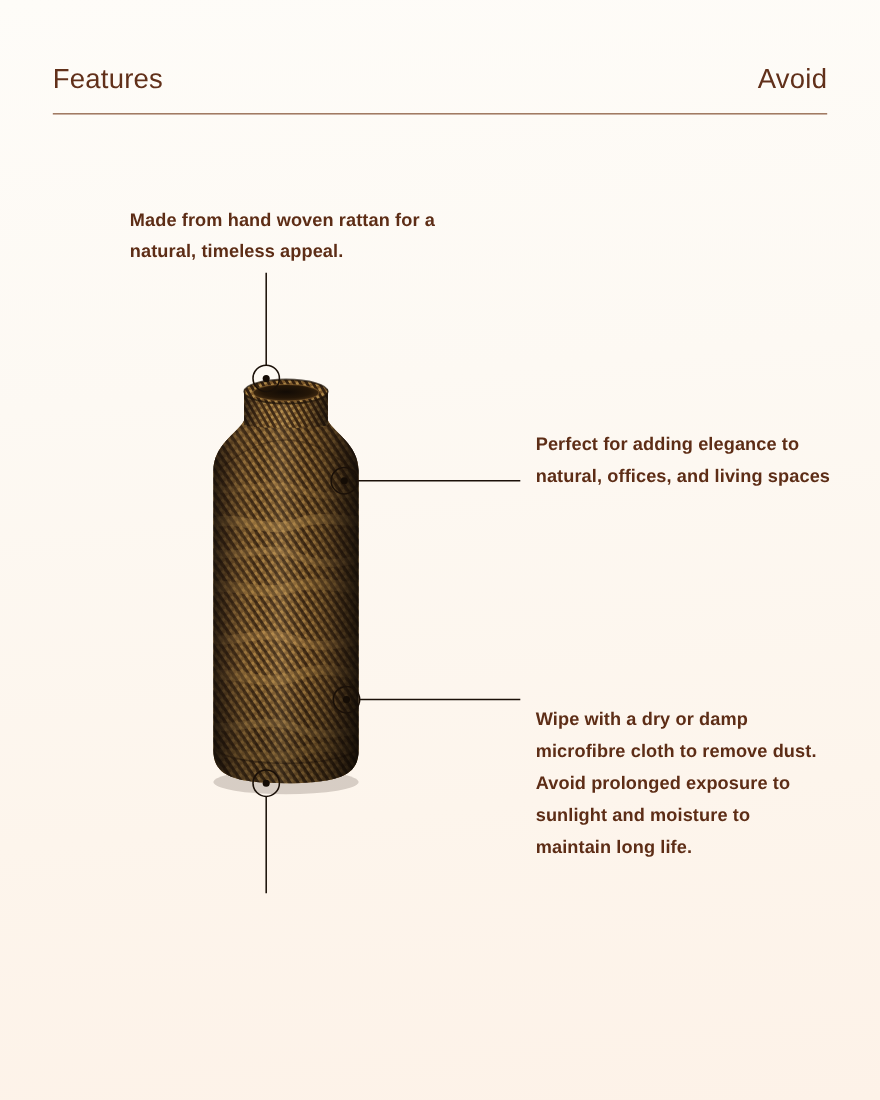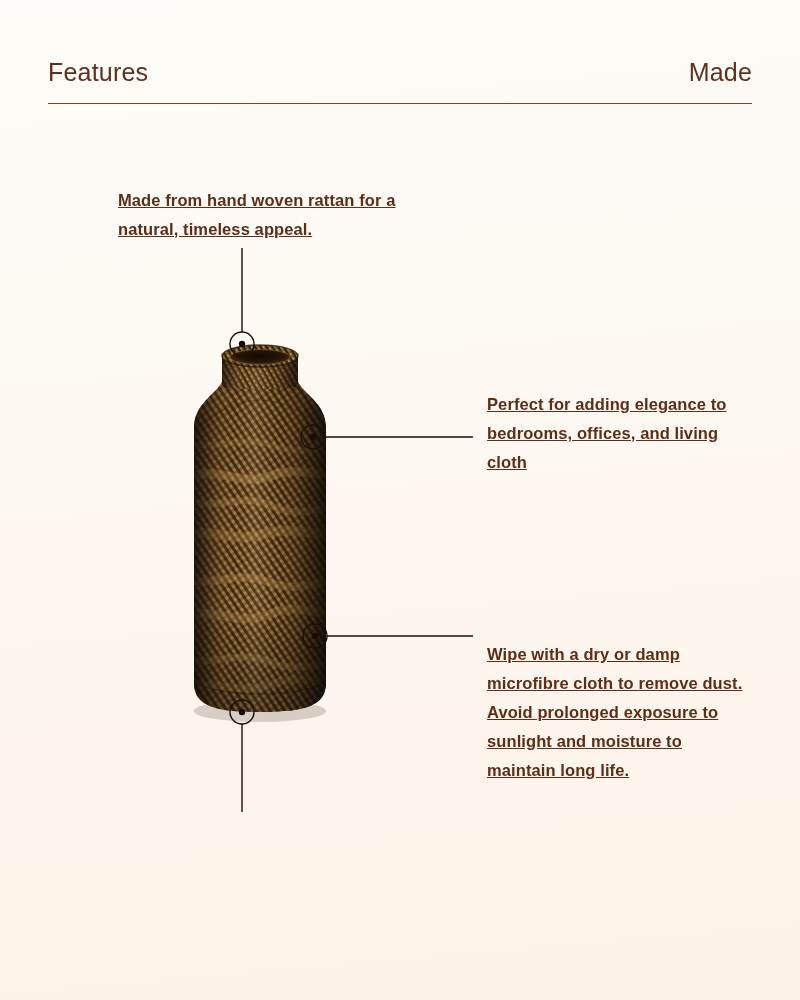--- a/index.html
+++ b/index.html
@@ -13,42 +13,42 @@
   
   .header{position:absolute;left:48px;top:60px;width:704px;}
   .header-row{display:flex;justify-content:space-between;align-items:baseline;}
   .h-title,.h-sub{
     font-size:25px;color:#61301a;letter-spacing:.2px;
     font-weight:400;line-height:1;
   }
   .header-rule{margin-top:18px;height:1px;background:#7a4526;width:100%;}
 
   
-  .callout{position:absolute;color:#5d2d16;font-size:16.5px;line-height:1.75;font-weight:700;letter-spacing:.1px;text-decoration:underline;}
+  .callout{position:absolute;color:#5d2d16;font-size:16.5px;line-height:1.75;font-weight:700;letter-spacing:.1px;}
   .c-top{left:118px;top:186px;width:330px;}
   .c-right1{left:487px;top:390px;width:270px;}
   .c-right2{left:487px;top:604px;width:260px;margin-top:36px;}
   .c-bottom{left:118px;top:816px;width:340px;}
 
   
   .wires{position:absolute;left:0;top:0;width:800px;height:1000px;pointer-events:none;}
 
   
   .vase-wrap{position:absolute;left:160px;top:330px;width:200px;height:395px;}
   .vase-svg{display:block;width:200px;height:395px;}
 </style>
 </head>
 <body>
 
 <div class="page">
 
   <div class="header">
     <div class="header-row">
       <div class="h-title">Features</div>
-      <div class="h-sub">Made</div>
+      <div class="h-sub">Avoid</div>
     </div>
     <div class="header-rule"></div>
   </div>
 
   <div class="vase-wrap">
     <svg class="vase-svg" viewBox="0 0 200 395" xmlns="http://www.w3.org/2000/svg">
       <defs>
 
         <pattern id="weave" width="6" height="6" patternUnits="userSpaceOnUse" patternTransform="rotate(-34)">
           <rect width="6" height="6" fill="#2e1c0d"></rect>
@@ -189,18 +189,18 @@
     <g fill="#140c05">
       <circle cx="242" cy="344" r="3.2"></circle>
       <circle cx="313" cy="437" r="3.2"></circle>
       <circle cx="315" cy="636" r="3.2"></circle>
       <circle cx="242" cy="712" r="3.2"></circle>
     </g>
   </svg>
 
   <div class="callout c-top">Made from hand woven rattan for a natural, timeless appeal.</div>
 
-  <div class="callout c-right1">Perfect for adding elegance to bedrooms, offices, and living cloth</div>
+  <div class="callout c-right1">Perfect for adding elegance to natural, offices, and living spaces</div>
 
   <div class="callout c-right2">Wipe with a dry or damp microfibre cloth to remove dust. Avoid prolonged exposure to sunlight and moisture to maintain long life.</div>
 
 
 </div>
 
 </body></html>

